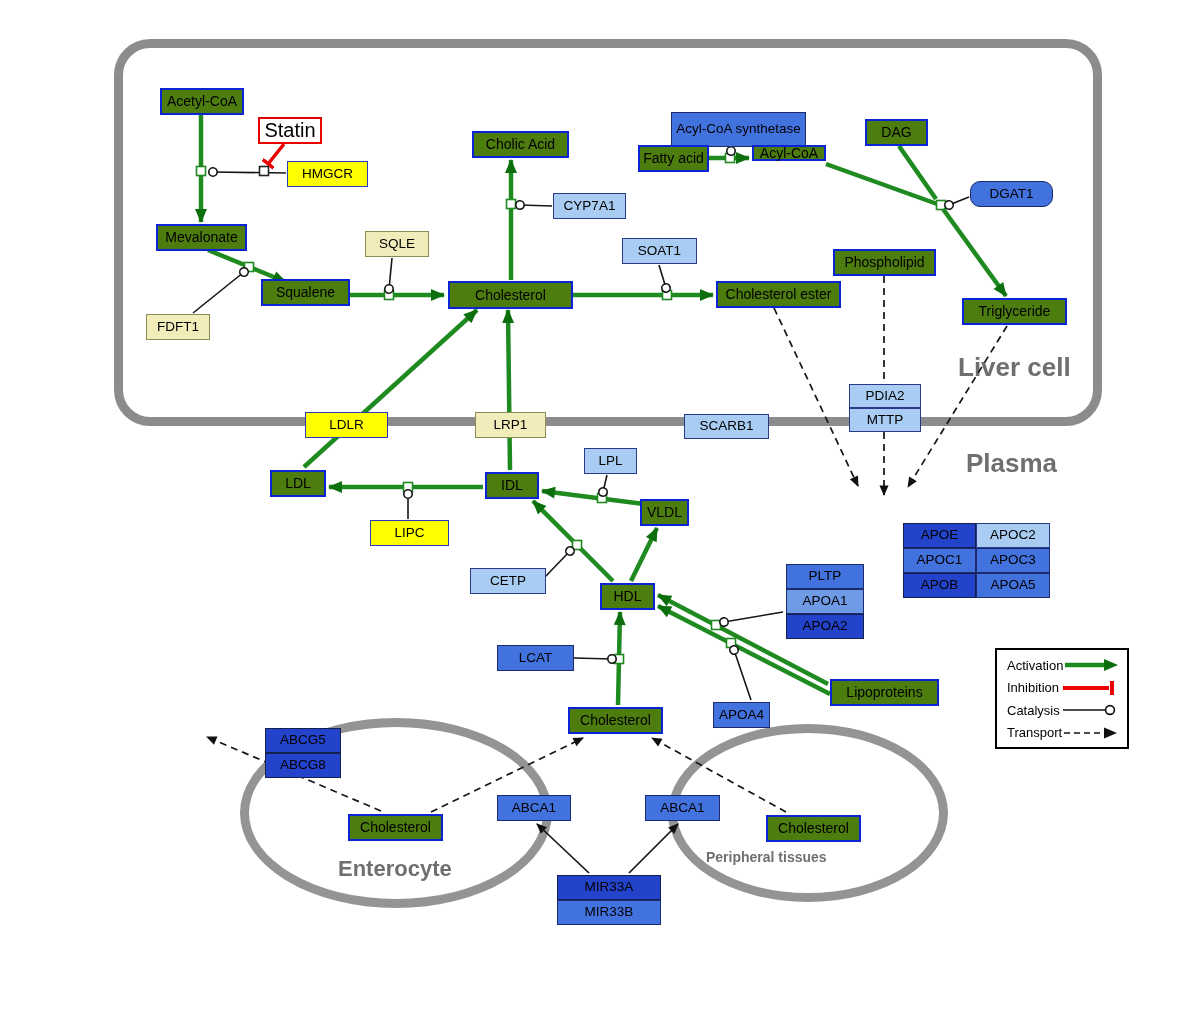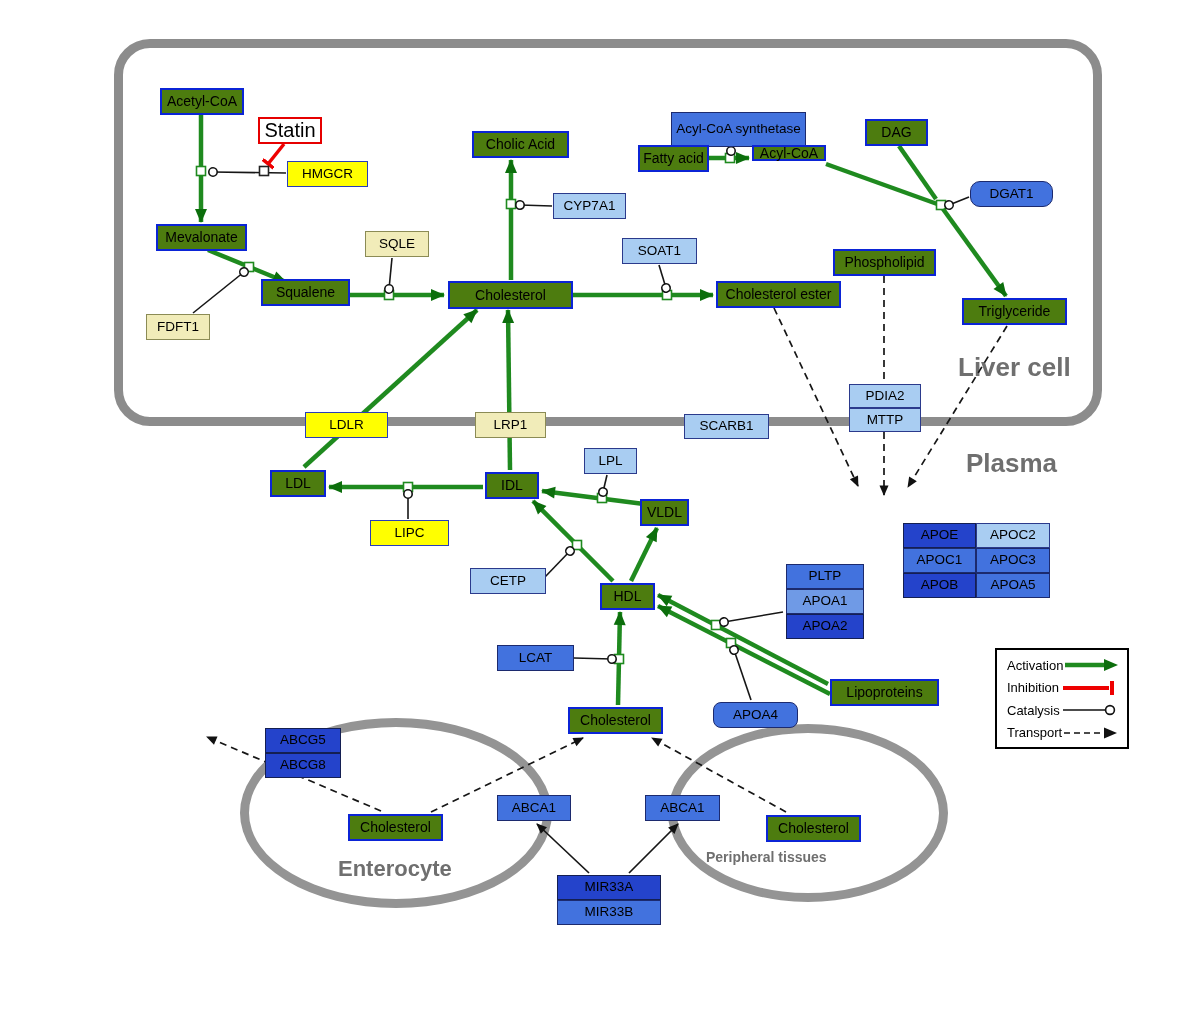--- a/index.html
+++ b/index.html
@@ -189,21 +189,21 @@
     <div class="node metabolite" style="left: 485px; top: 472px; width: 54px; height: 27px;">IDL</div>
     <div class="node lightblue" style="left: 584px; top: 448px; width: 53px; height: 26px;">LPL</div>
     <div class="node metabolite" style="left: 640px; top: 499px; width: 49px; height: 27px;">VLDL</div>
     <div class="node yellow" style="left: 370px; top: 520px; width: 79px; height: 26px;">LIPC</div>
     <div class="node lightblue" style="left: 470px; top: 568px; width: 76px; height: 26px;">CETP</div>
     <div class="node metabolite" style="left: 600px; top: 583px; width: 55px; height: 27px;">HDL</div>
     <div class="node midblue" style="left: 786px; top: 564px; width: 78px; height: 25px;">PLTP</div>
     <div class="node softblue" style="left: 786px; top: 589px; width: 78px; height: 25px;">APOA1</div>
     <div class="node darkblue" style="left: 786px; top: 614px; width: 78px; height: 25px;">APOA2</div>
     <div class="node midblue" style="left: 497px; top: 645px; width: 77px; height: 26px;">LCAT</div>
-    <div class="node midblue" style="left: 713px; top: 702px; width: 85px; height: 26px; border-radius: 8px;">APOA4</div>
+    <div class="node midblue" style="left: 713px; top: 702px; width: 57px; height: 26px;">APOA4</div>
     <div class="node metabolite" style="left: 830px; top: 679px; width: 109px; height: 27px;">Lipoproteins</div>
     <div class="node metabolite" style="left: 568px; top: 707px; width: 95px; height: 27px;">Cholesterol</div>
     <div class="node darkblue" style="left: 903px; top: 523px; width: 73px; height: 25px;">APOE</div>
     <div class="node lightblue" style="left: 976px; top: 523px; width: 74px; height: 25px;">APOC2</div>
     <div class="node midblue" style="left: 903px; top: 548px; width: 73px; height: 25px;">APOC1</div>
     <div class="node midblue" style="left: 976px; top: 548px; width: 74px; height: 25px;">APOC3</div>
     <div class="node darkblue" style="left: 903px; top: 573px; width: 73px; height: 25px;">APOB</div>
     <div class="node midblue" style="left: 976px; top: 573px; width: 74px; height: 25px;">APOA5</div>
     <div class="node darkblue" style="left: 265px; top: 728px; width: 76px; height: 25px;">ABCG5</div>
     <div class="node darkblue" style="left: 265px; top: 753px; width: 76px; height: 25px;">ABCG8</div>

